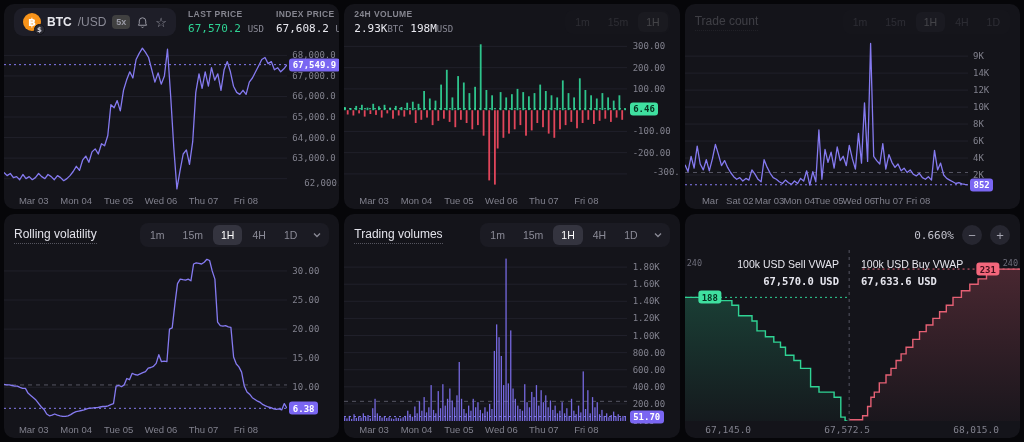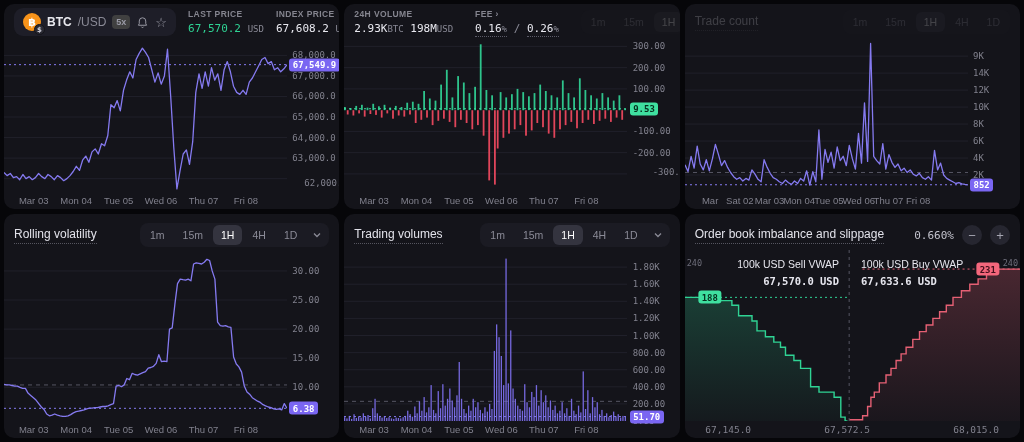--- a/index.html
+++ b/index.html
@@ -133,24 +133,20 @@
           <span class="xt" style="left: 241.965px;">Fri 08</span>
         </div>
     </div>
   </div>
 
   <div class="panel">
     <div class="phead" style="gap:22px">
       <div class="stat">
         <span class="sl">24H VOLUME</span>
         <span class="sv"><span>2.93K</span><span class="unit">BTC</span>&nbsp;<span>198M</span><span class="unit">USD</span></span>
-      </div>
-      <div class="stat">
-        <span class="sl"><span>FEE</span> <i class="chev">›</i></span>
-        <span class="sv"><span class="dotted-u"><span>0.16</span><span class="unit">%</span></span> <span class="sep">/</span> <span class="dotted-u"><span>0.26</span><span class="unit">%</span></span></span>
       </div>
       <div class="tf-group dim">
           <button class="tf-btn">1m</button>
           <button class="tf-btn">15m</button>
           <button class="tf-btn active">1H</button>
         </div>
     </div>
     <div class="chart-grid" id="volume_delta">
       <div class="plot">
           <svg width="283" height="152">
@@ -263,21 +259,21 @@
             <line class="lastline" x1="0" x2="283" y1="68.78053146853148" y2="68.78053146853148" style="stroke:#3fe0a0"></line>
           </svg>
         </div>
       <div class="ycol">
           <span class="yt" style="top: 6.37762px;">300.00</span>
           <span class="yt" style="top: 27.6364px;">200.00</span>
           <span class="yt" style="top: 48.8951px;">100.00</span>
           <span class="yt" style="top: 91.4126px;">-100.00</span>
           <span class="yt" style="top: 112.671px;">-200.00</span>
           <span class="yt" style="top: 132px; margin-left: 20px;">-300.00</span>
-          <span class="tag green" style="top: 68.7805px;">9.53</span>
+          <span class="tag green" style="top: 68.7805px;">6.46</span>
         </div>
       <div class="xrow">
           <span class="xt" style="left: 29.715px;">Mar 03</span>
           <span class="xt" style="left: 72.165px;">Mon 04</span>
           <span class="xt" style="left: 114.615px;">Tue 05</span>
           <span class="xt" style="left: 157.065px;">Wed 06</span>
           <span class="xt" style="left: 199.515px;">Thu 07</span>
           <span class="xt" style="left: 241.965px;">Fri 08</span>
         </div>
     </div>
@@ -555,21 +551,20 @@
           <span class="xt" style="left: 114.615px;">Tue 05</span>
           <span class="xt" style="left: 157.065px;">Wed 06</span>
           <span class="xt" style="left: 199.515px;">Thu 07</span>
           <span class="xt" style="left: 241.965px;">Fri 08</span>
         </div>
     </div>
   </div>
 
   <div class="panel">
     <div class="phead" style="padding-top:6px">
-      <span class="ptitle">Order book imbalance and slippage</span>
       <div class="ob-right">
         <span class="ob-val">0.660%</span>
         <button class="round-btn">−</button>
         <button class="round-btn">+</button>
       </div>
     </div>
     <div class="chart-grid noy" id="orderbook">
       <div class="plot">
         <svg width="335" height="171">
             <defs>

